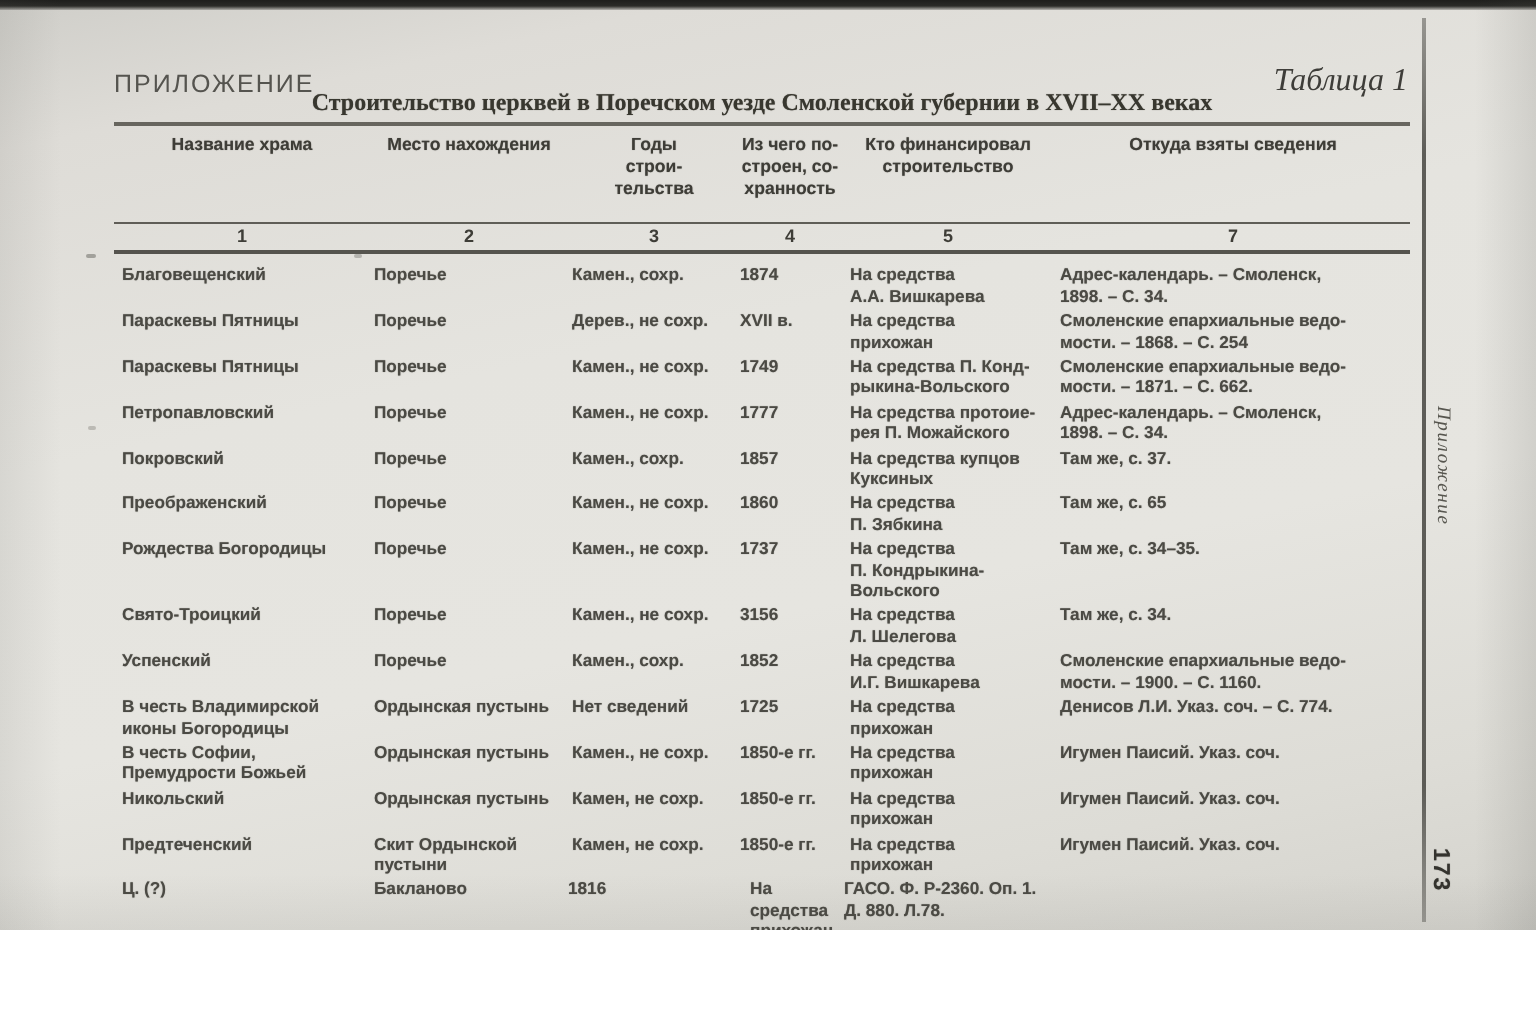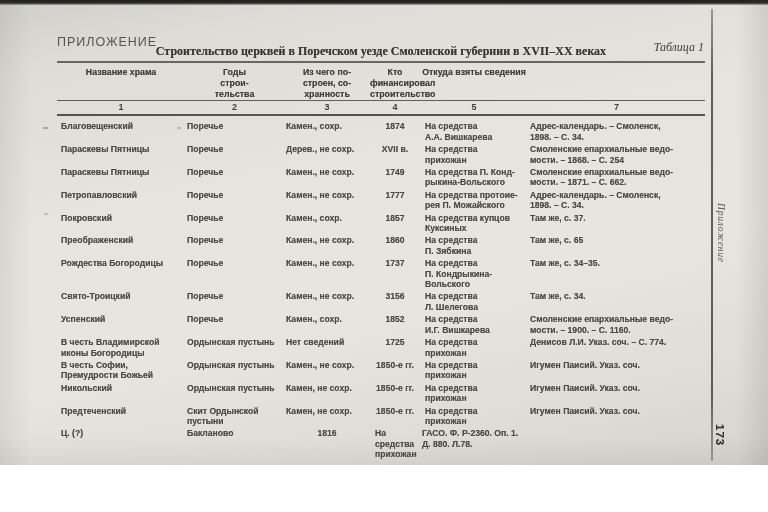--- a/index.html
+++ b/index.html
@@ -11,41 +11,41 @@
   }
   .edge-shade{position:absolute; inset:0; pointer-events:none;
     background:
       linear-gradient(90deg, rgba(90,90,85,.10) 0%, rgba(0,0,0,0) 4%, rgba(0,0,0,0) 96%, rgba(80,80,75,.14) 100%),
       linear-gradient(0deg, rgba(90,90,85,.08) 0%, rgba(0,0,0,0) 6%);
   }
   .topbar{position:absolute; left:0; top:0; width:768px; height:5px;
     background:linear-gradient(180deg,#1e1e1c 0%,#2b2b28 60%, rgba(60,60,56,.25) 100%);}
   .appendix-label{position:absolute; left:57px; top:35px; font-size:12.5px; letter-spacing:1px;
     color:#55544f; font-weight:500;}
-  .table-caption{position:absolute; right:64px; top:40px; font-family:"Liberation Serif", serif;
-    font-style:italic; font-size:12px; color:#3e3d39;}
+  .table-caption{position:absolute; right:64px; top:32px; font-family:"Liberation Serif", serif;
+    font-style:italic; font-size:16px; color:#3e3d39;}
   .doc-title{position:absolute; left:57px; top:44px; width:648px; text-align:center;
     font-family:"Liberation Serif", serif; font-weight:bold; font-size:12px; color:#38372f;
     text-shadow:0 0 .5px rgba(56,55,47,.6);}
   .churches-table{position:absolute; left:57px; top:61px; width:648px;
     border-top:2px solid rgba(72,71,64,.8);}
   .grid6{display:grid; grid-template-columns:128px 99px 86px 50px 108px 177px;}
-  .thead{padding:4px 0 1px 0; border-bottom:1px solid rgba(72,71,64,.85);}
+  .thead{padding:4px 0 12px 0; border-bottom:1px solid rgba(72,71,64,.85);}
   .thead .hcell{font-size:8.8px; font-weight:bold; color:#3e3d37; text-align:center;
     line-height:10.8px; white-space:pre-line; text-shadow:0 0 .5px rgba(62,61,55,.55);}
   .numrow{border-bottom:2px solid rgba(60,59,53,.85); padding:1px 0 2px 0;}
   .numrow .ncell{font-size:9px; font-weight:bold; color:#3e3d37; text-align:center; line-height:10px;}
   .tbody{padding:5px 0 4px 0; border-bottom:2px solid rgba(60,59,53,.85);font-weight:bold;}
   .trow{min-height:20.5px; margin-bottom:2px; align-items:start;}
   .tcell{font-size:8.6px; line-height:10.4px; color:#4b4a44; white-space:pre-line;
     text-shadow:0 0 .55px rgba(75,74,68,.55);}
   .c-name{padding-left:4px;}
   .c-place{padding-left:2px;}
   .c-material{padding-left:2px;}
-  .c-years{text-align:center;}
+  .c-years{}
   .c-funder{padding-left:5px;}
   .c-source{padding-left:2px;}
   .vrule{position:absolute; left:711px; top:9px; width:2px; height:452px;
     background:linear-gradient(180deg, rgba(90,89,84,.55), rgba(70,69,64,.85) 15%, rgba(70,69,64,.85) 85%, rgba(90,89,84,.5));}
   .side-label{position:absolute; left:716px; top:203px; writing-mode:vertical-rl;
     font-family:"Liberation Serif", serif; font-style:italic; font-size:9.5px; letter-spacing:.8px;
     color:#57564f;}
   .page-num{position:absolute; left:714px; top:424px; writing-mode:vertical-rl;
     font-weight:bold; font-size:11.5px; letter-spacing:1px; color:#34332e;
     text-shadow:0 0 .5px rgba(52,51,46,.6);}
@@ -61,20 +61,21 @@
   <div class="topbar"></div>
   <div class="edge-shade"></div>
 
   <div class="appendix-label">ПРИЛОЖЕНИЕ</div>
   <div class="table-caption">Таблица 1</div>
   <div class="doc-title">Строительство церквей в Поречском уезде Смоленской губернии в XVII–XX веках</div>
 
   <div class="churches-table">
     <div class="thead grid6">
       <div class="hcell">Название храма</div>
+      <div class="hcell">Место нахождения</div>
       <div class="hcell">Годы
 строи-
 тельства</div>
       <div class="hcell">Из чего по-
 строен, со-
 хранность</div>
       <div class="hcell">Кто финансировал
 строительство</div>
       <div class="hcell">Откуда взяты сведения</div>
     </div>

